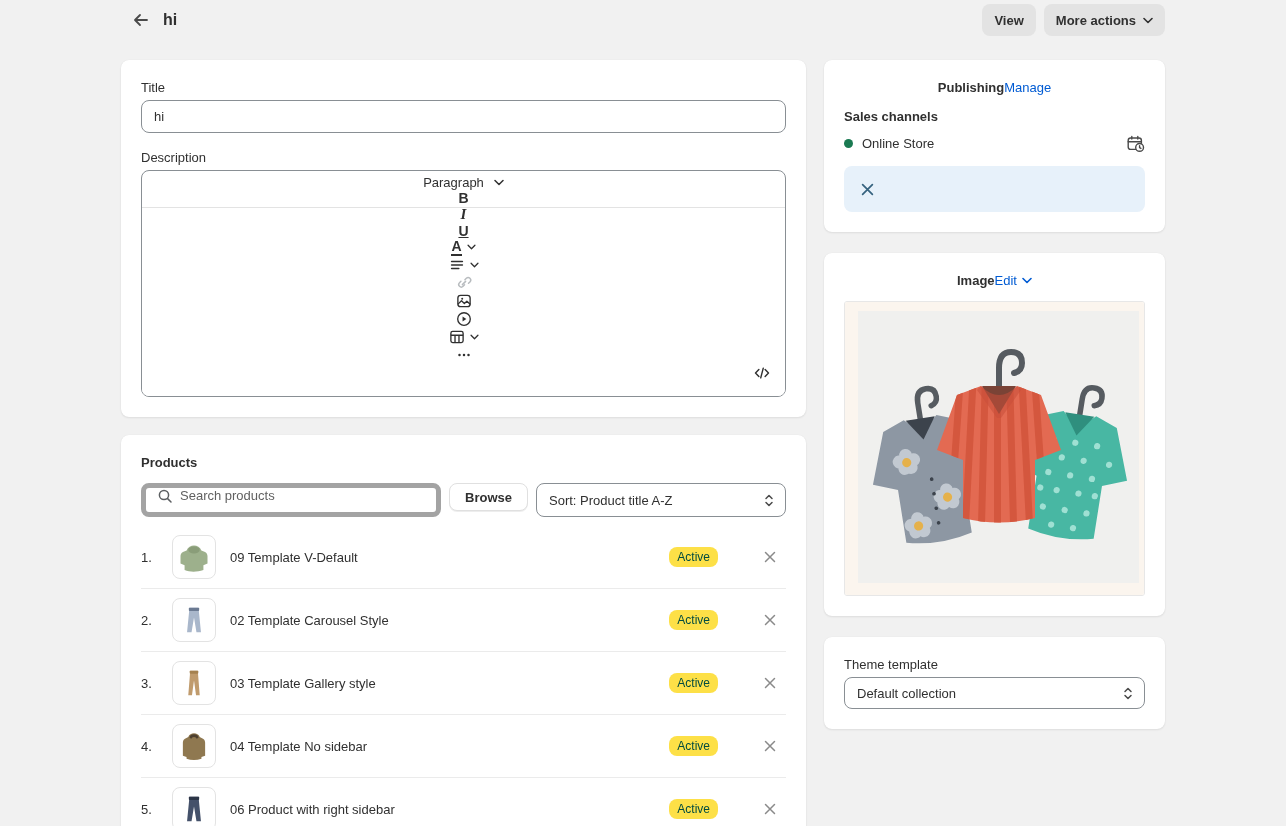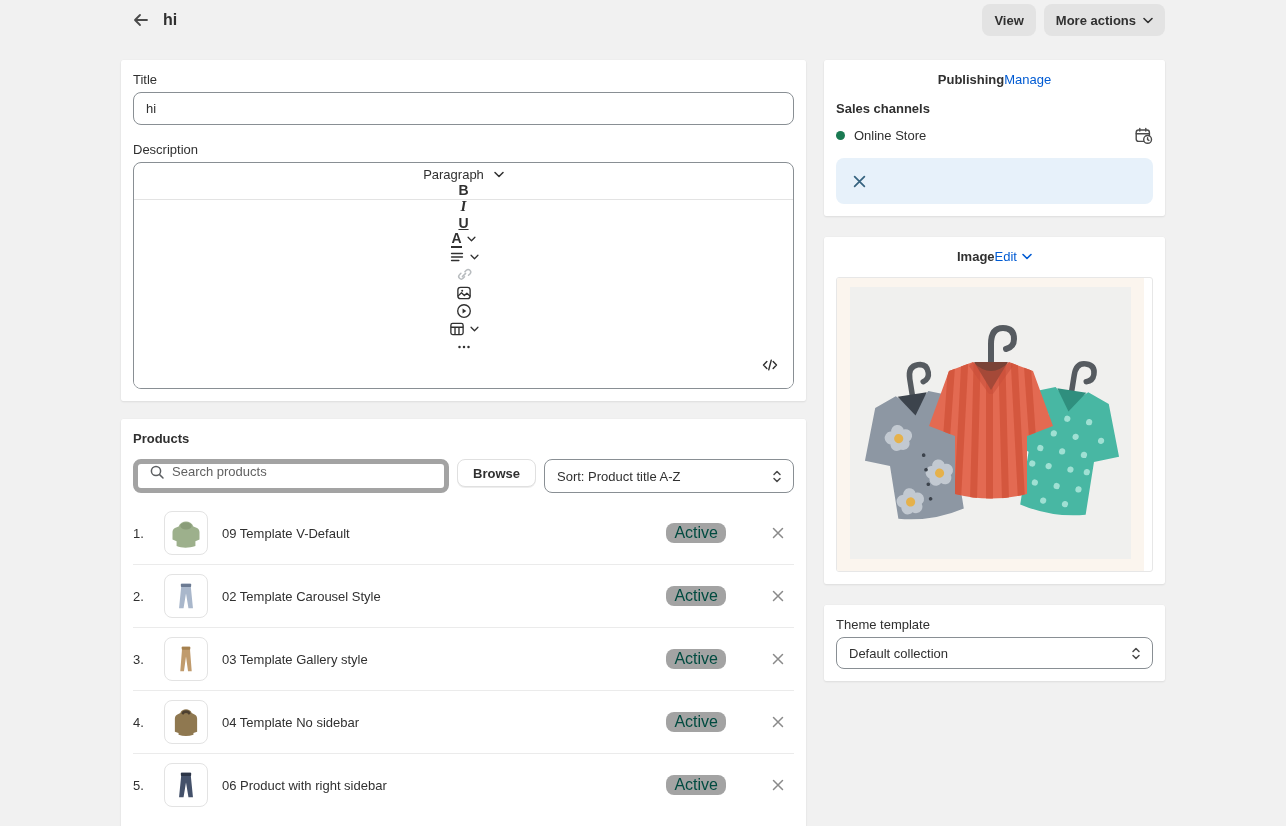--- a/index.html
+++ b/index.html
@@ -16,21 +16,21 @@
   .topbar { padding-top:4px; }
   .topbar-inner { display:flex; align-items:center; justify-content:space-between; height:32px; }
   .topbar-left { display:flex; align-items:center; gap:8px; }
   .back-btn { width:28px; height:28px; border:none; background:transparent; border-radius:8px; display:flex; align-items:center; justify-content:center; cursor:pointer; color:#4a4a4a; margin-left:6px; }
   .page-title { font-size:16px; font-weight:700; color:#303030; }
   .topbar-right { display:flex; gap:8px; }
   .btn-gray { background:#e3e3e3; border:none; border-radius:8px; height:28px; padding:16px 12px; font-size:13px; font-weight:600; color:#303030; display:inline-flex; align-items:center; gap:7px; cursor:pointer; font-family:inherit; }
 
   
   .layout { display:grid; grid-template-columns:685px 341px; gap:18px; margin-top:24px; align-items:start; }
-  .card { background:#fff; border-radius:2px; box-shadow:0 1px 2px rgba(31,33,36,.09), 0 0 1px rgba(31,33,36,.08); padding:12px; }
+  .card { background:#fff; border-radius:8px; box-shadow:0 1px 2px rgba(31,33,36,.09), 0 0 1px rgba(31,33,36,.08); padding:20px; }
   .col-main .card { margin-bottom:18px; }
   .col-side .card { margin-bottom:21px; }
 
   .field-label { display:block; margin-bottom:5px; color:#303030; }
   .text-input { width:100%; height:33px; border:1px solid #898f94; border-radius:8px; padding:0 12px; font-size:13px; color:#303030; background:#fff; font-family:inherit; outline:none; }
 
   
   .desc-wrap { margin-top:17px; }
   .editor { border:1px solid #898f94; border-radius:8px; overflow:hidden; background:#fff; }
   .editor-toolbar { display:flex; align-items:center; padding:4px 10px; height:37px; border-bottom:1px solid #e3e3e3;flex-direction:column; }
@@ -52,21 +52,21 @@
   .search-box input { border:none; outline:none; flex:1; font-size:13px; color:#303030; font-family:inherit; background:transparent; }
   .search-box input::placeholder { color:#616161; }
   .btn-browse { background:#fff; border:1px solid #e0e0e0; box-shadow:0 1px 0 rgba(0,0,0,.07); border-radius:8px; padding:0 15px; font-weight:600; font-size:13px; height:28px; color:#303030; cursor:pointer; font-family:inherit; }
   .sort-box { width:250px; display:flex; align-items:center; justify-content:space-between; border:1px solid #898f94; border-radius:8px; height:34px; padding:0 9px 0 12px; background:#fff; cursor:pointer; color:#303030; }
   .prod-rows { margin-top:9px; }
   .prow { display:flex; align-items:center; gap:14px; padding:9px 0; border-bottom:1px solid #ebebeb; }
   .prow:last-child { border-bottom:none; }
   .prow-num { width:17px; color:#303030; }
   .thumb { width:44px; height:44px; border:1px solid #e3e3e3; border-radius:8px; background:#fff; display:flex; align-items:center; justify-content:center; flex:none; }
   .prow-title { flex:1; color:#303030; }
-  .badge { background:#a3a3a3; color:#014b40; font-size:16px; line-height:20px; padding:0 8px; border-radius:8px; font-weight:500; }
+  .badge { background:#fde047; color:#014b40; font-size:12px; line-height:20px; padding:0 8px; border-radius:8px; font-weight:500; }
   .remove-btn { width:28px; height:28px; border:none; background:transparent; border-radius:6px; color:#8a8a8a; display:flex; align-items:center; justify-content:center; cursor:pointer; margin-left:24px; margin-right:2px; }
 
   
   .card-head { display:flex; justify-content:center; align-items:center; }
   .card-title { font-size:13px; font-weight:700; color:#303030; }
   .link-blue { color:#005bd3; text-decoration:none; cursor:pointer; display:inline-flex; align-items:center; gap:5px; }
   .subhead { font-weight:700; margin-top:14px; }
   .channel-row { display:flex; align-items:center; gap:9px; margin-top:10px; }
   .channel-dot { width:9px; height:9px; border-radius:50%; background:#1a7a52; flex:none; }
   .channel-icon { margin-left:auto; color:#4a4a4a; display:flex; }

